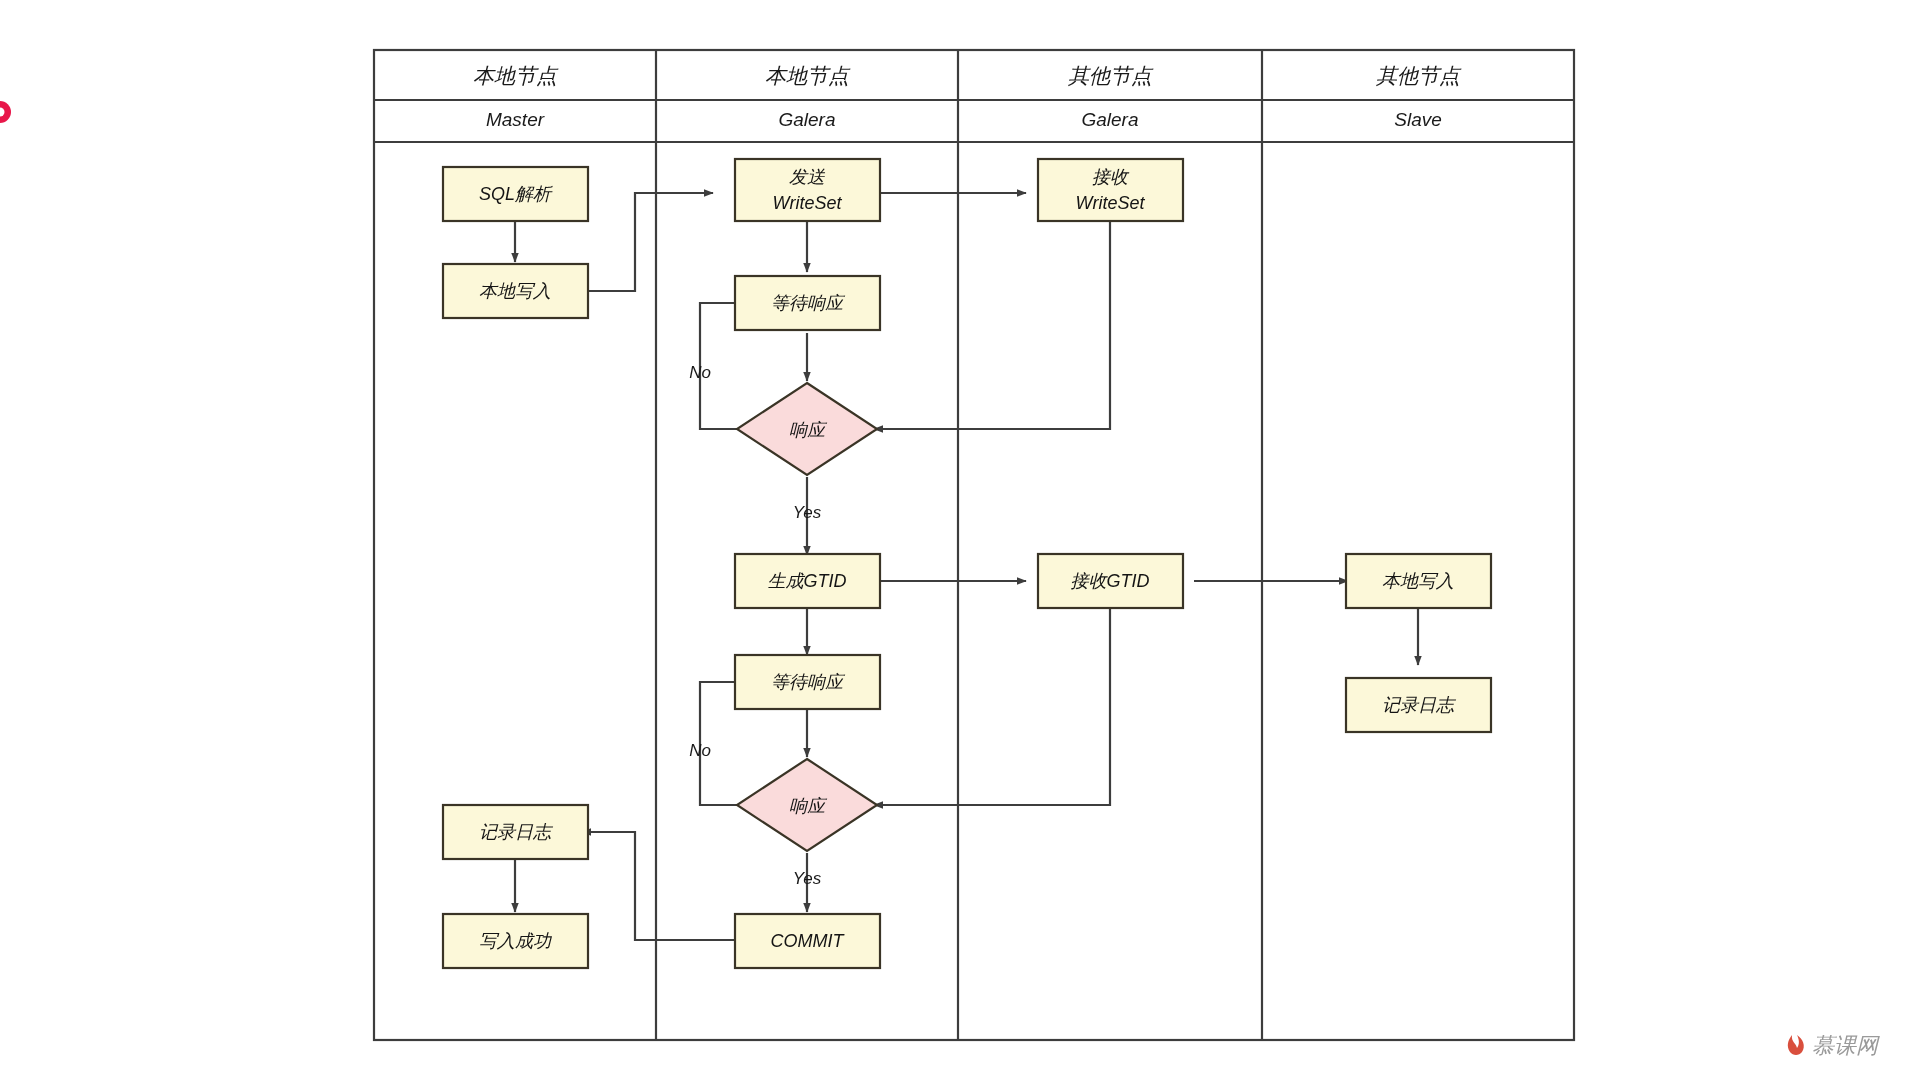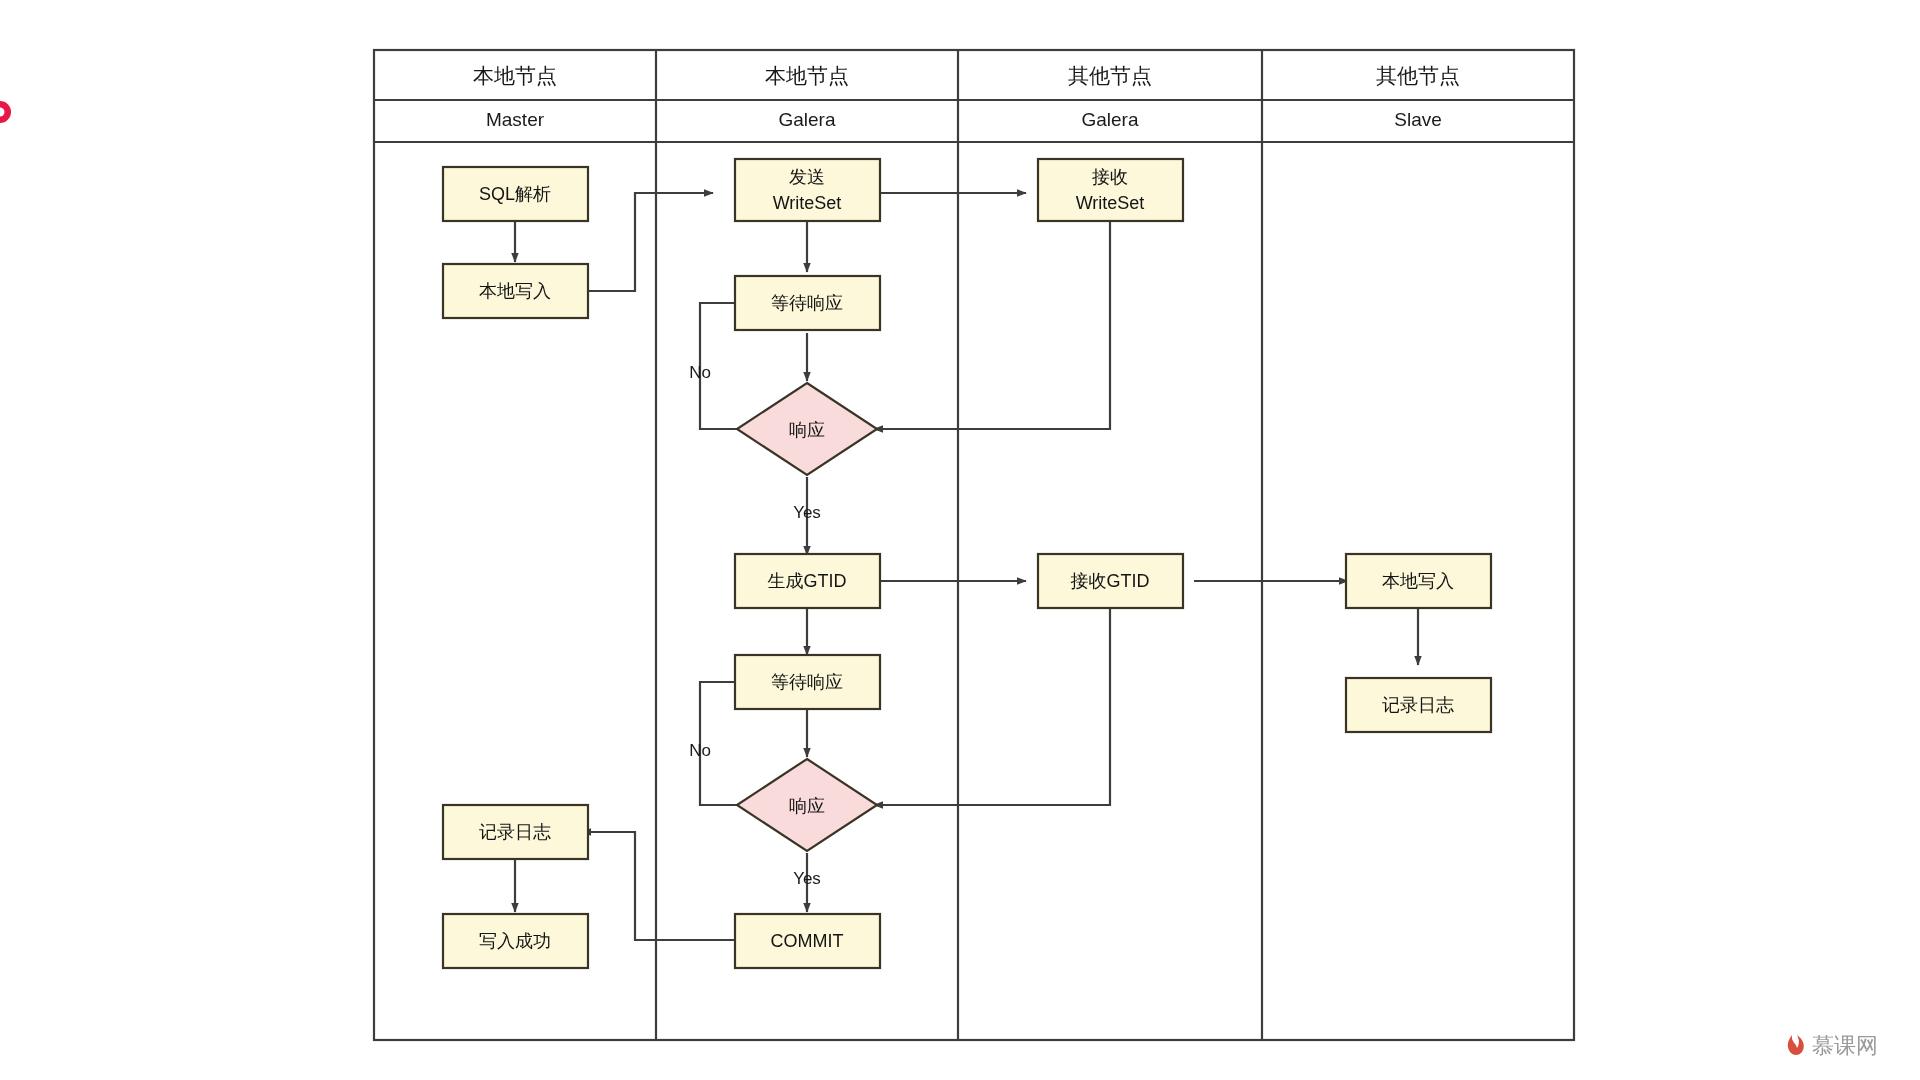--- a/index.html
+++ b/index.html
@@ -9,20 +9,21 @@
     width: 1920px;
     height: 1080px;
     overflow: hidden;
     font-family: "Liberation Sans", "DejaVu Sans", sans-serif;
   }
   #root {
     position: relative;
     width: 1920px;
     height: 888px;
     background: #ffffff;
+    font-style: italic;
   }
   svg#diagram {
     position: absolute;
     left: 0;
     top: 0;
     width: 1920px;
     height: 1080px;
   }
   .lane-rect {
     fill: #ffffff;

